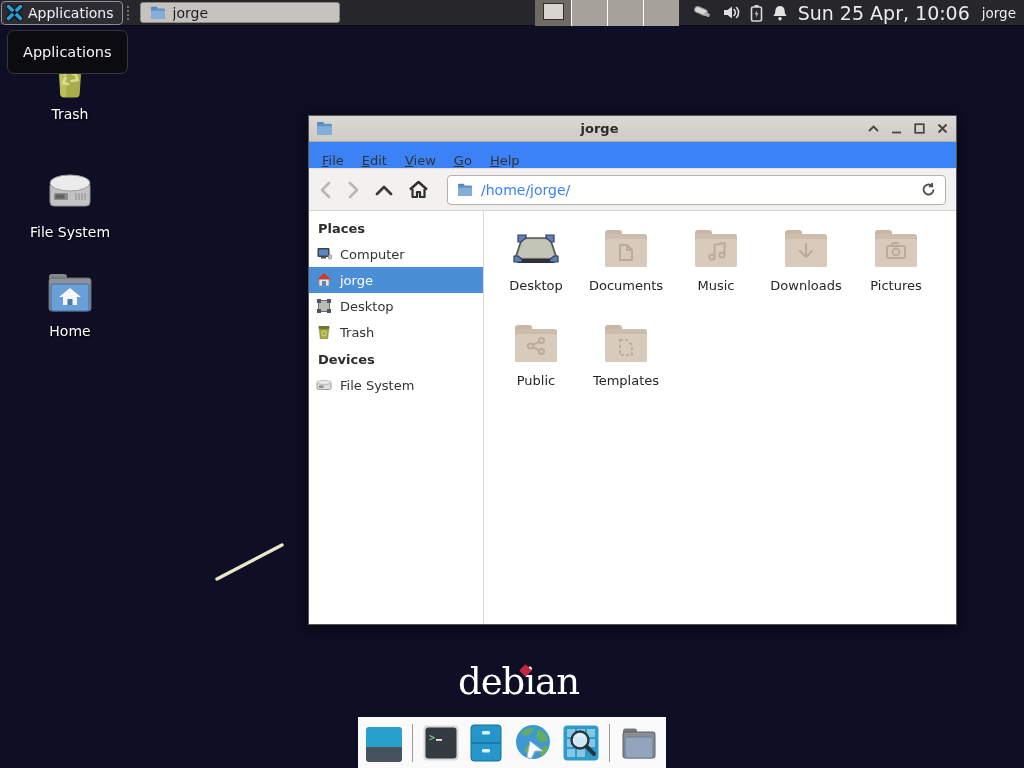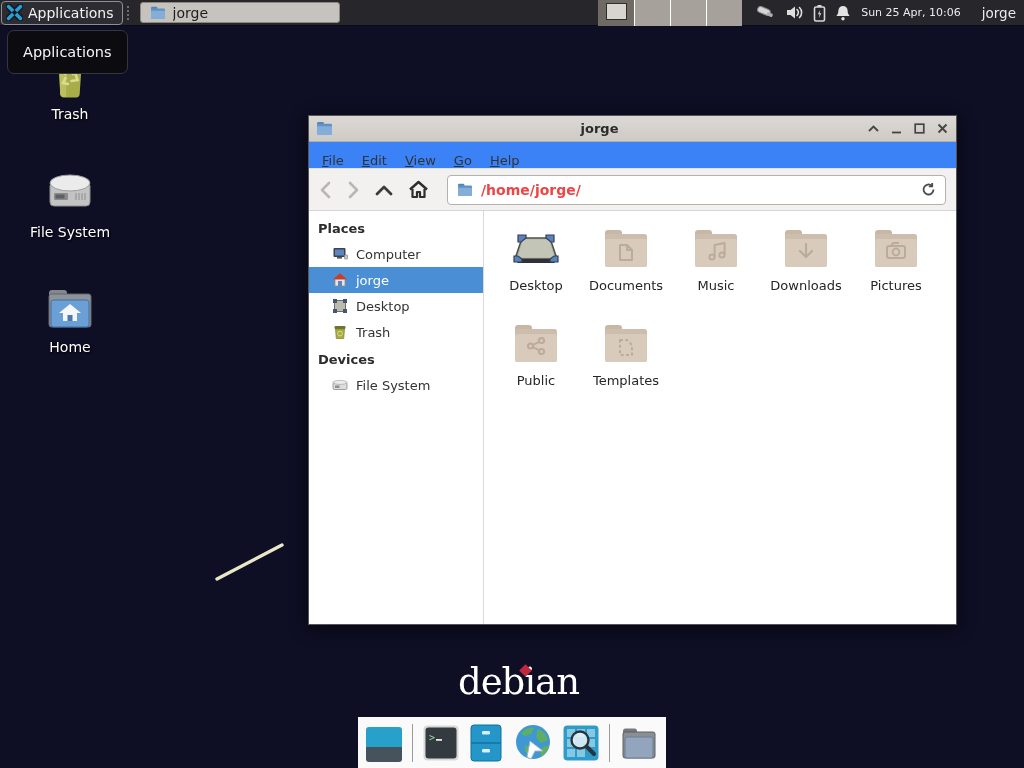--- a/index.html
+++ b/index.html
@@ -34,21 +34,21 @@
   .task-btn span { white-space:nowrap; overflow:hidden; }
   .panel-spacer { flex:1; }
   .pager { display:flex; height:26px; }
   .ws-cell { width:36px; height:26px; background:#a6a19b; border-left:1px solid #ffffff; position:relative; }
   .ws-cell:first-child { border-left:none; background:#6f6a64; }
   .ws-win {
     position:absolute; left:8px; top:3px; width:21px; height:17px;
     background:#d8d4d0; border:1px solid #2e2e2e;
   }
   .tray { display:flex; align-items:center; gap:9px; margin:0 10px 0 12px; }
-  .clock { font-size:11px; color:#ececec; margin-right:21px; white-space:nowrap; }
+  .clock { font-size:19px; color:#ececec; margin-right:12px; white-space:nowrap; }
   .panel-user { font-size:13.5px; color:#ececec; margin-right:8px; }
 
   
   .tooltip {
     position:absolute; left:7px; top:30px; height:44px; min-width:106px;
     background:#0b0b10; border:1px solid #36363f; border-radius:7px;
     display:flex; align-items:center; padding:0 15px;
     color:#f4f4f4; font-size:14.5px; z-index:30;
   }
 
@@ -92,31 +92,31 @@
   .toolbar {
     height:42px; flex:0 0 42px; background:#f2f1ef;
     border-bottom:1px solid #d7d5d1;
     display:flex; align-items:center; padding:0 10px; gap:15px;
   }
   .pathbar {
     flex:1; height:30px; margin-left:3px;
     background:#fff; border:1px solid #b5b2ae; border-radius:4px;
     display:flex; align-items:center; gap:8px; padding:0 9px;
   }
-  .path-text { flex:1; font-size:14px; color:#ef4444;font-weight:bold; }
+  .path-text { flex:1; font-size:14px; color:#3b82f6; }
   .win-body { flex:1; display:flex; min-height:0; }
   .sidebar {
     width:175px; flex:0 0 175px; background:#fff;
     border-right:1px solid #dbd9d6; padding-top:3px;
     display:flex; flex-direction:column;
   }
   .side-header { font-weight:bold; font-size:13px; color:#2c2c2c; padding:7px 10px 5px 9px; }
   .side-item {
     height:26px; display:flex; align-items:center; gap:8px;
-    padding-left:23px; font-size:13px; color:#333;
+    padding-left:7px; font-size:13px; color:#333;
   }
   .side-item.selected { background:#4a8fd6; color:#fff; }
   .main-col { flex:1; display:flex; flex-direction:column; min-width:0; }
   .files {
     flex:1; display:flex; flex-wrap:wrap; align-content:flex-start;
     padding:12px 0 0 7px; background:#fff;
   }
   .file {
     width:90px; height:95px;
     display:flex; flex-direction:column; align-items:center; padding-top:3px;
@@ -248,21 +248,21 @@
         <line x1="32" y1="27" x2="32" y2="34"></line>
           <line x1="35" y1="27" x2="35" y2="34"></line>
         <line x1="38" y1="27" x2="38" y2="34"></line>
           <line x1="41" y1="27" x2="41" y2="34"></line>
       </g>
     </svg>
   </span>
   <span class="dlabel">File System</span>
 </div>
 
-<div class="desk-item" style="top:285px;">
+<div class="desk-item" style="top:269px;">
   <span>
     <svg width="52" height="48" viewBox="0 0 52 48">
       <path d="M5 8 q0-3 3-3 h12 q3 0 3 3 v4 H5 z" fill="#83888e"></path>
       <rect x="5" y="9" width="42" height="33" rx="2.5" fill="#8e9399" stroke="#62666b"></rect>
       <rect x="7" y="15" width="38" height="27" rx="2.5" fill="#6ba0d6" stroke="#3f6ea5"></rect>
       <path d="M26 19 l-11 9 h4 v8 h14 v-8 h4 z" fill="#f4f6f8"></path>
       <rect x="23.5" y="30" width="5" height="6" fill="#4a79ad"></rect>
     </svg>
   </span>
   <span class="dlabel">Home</span>

